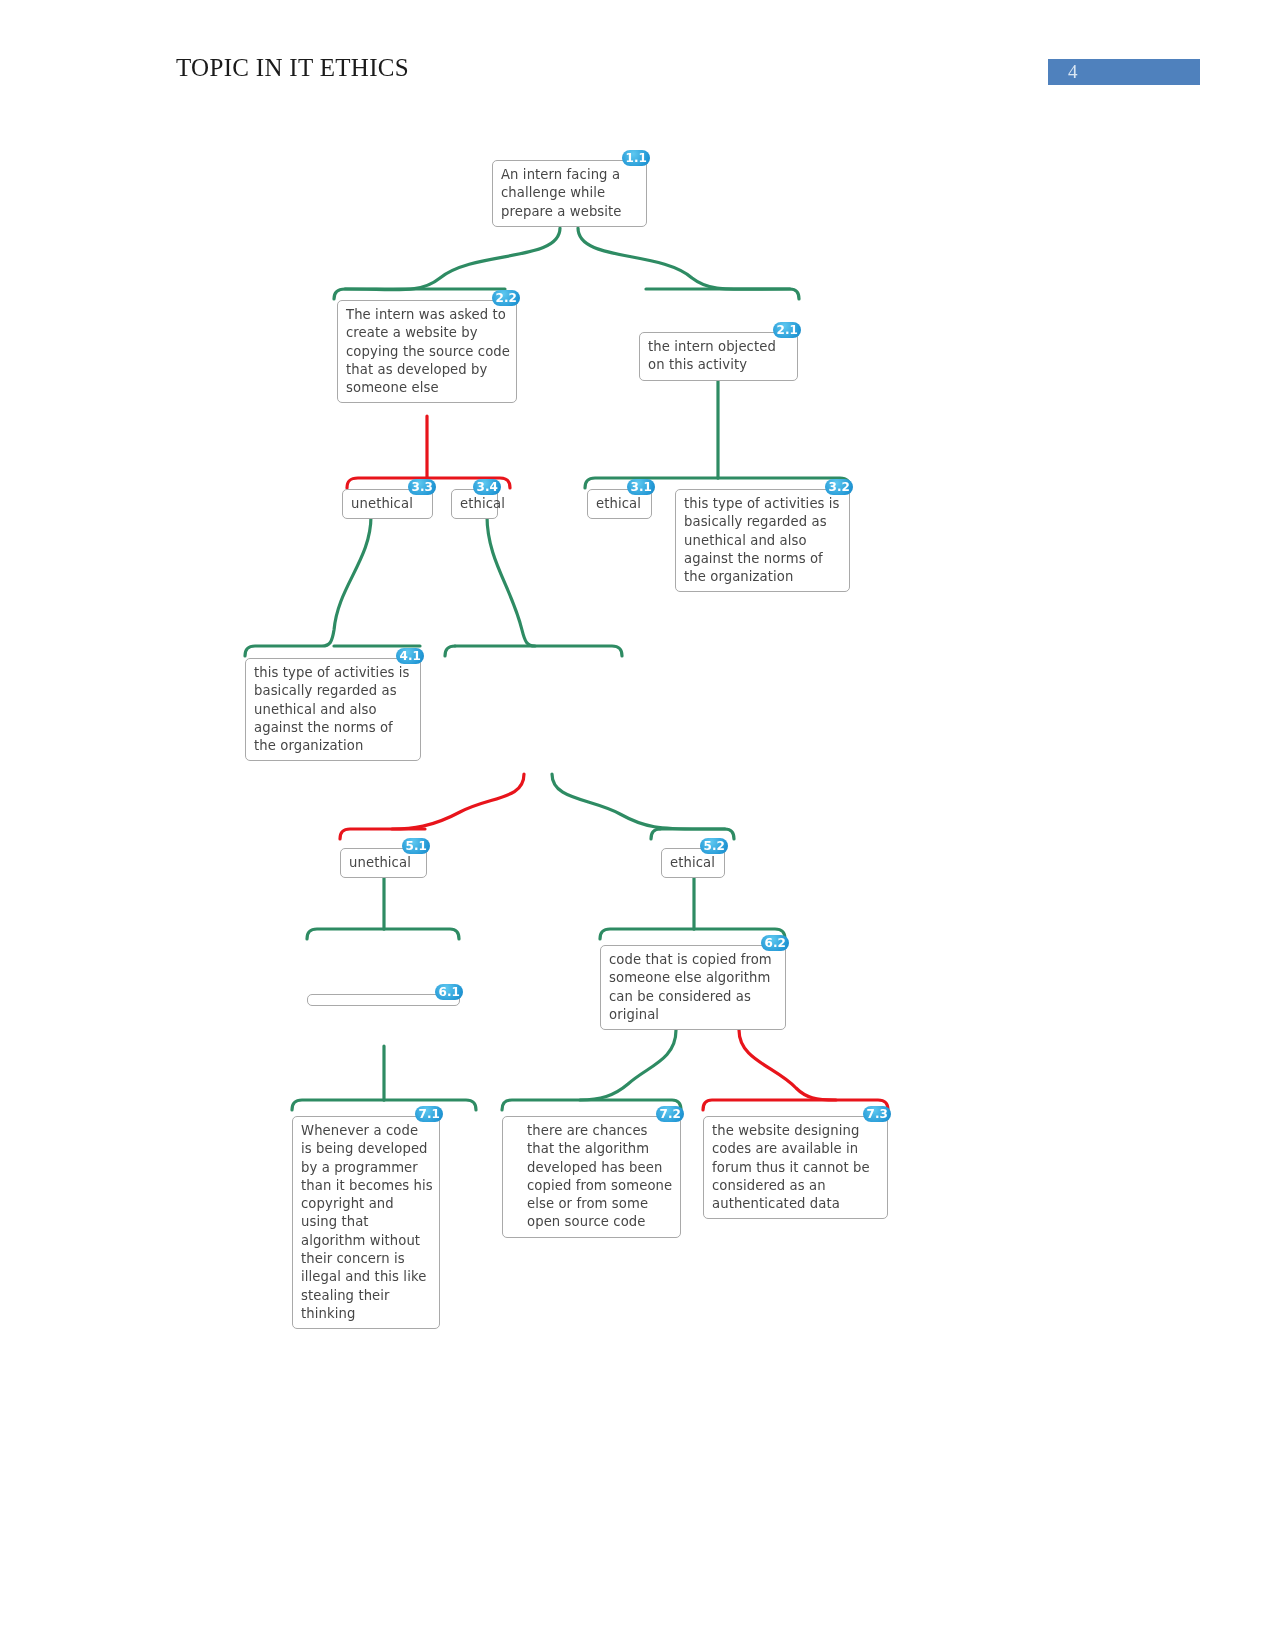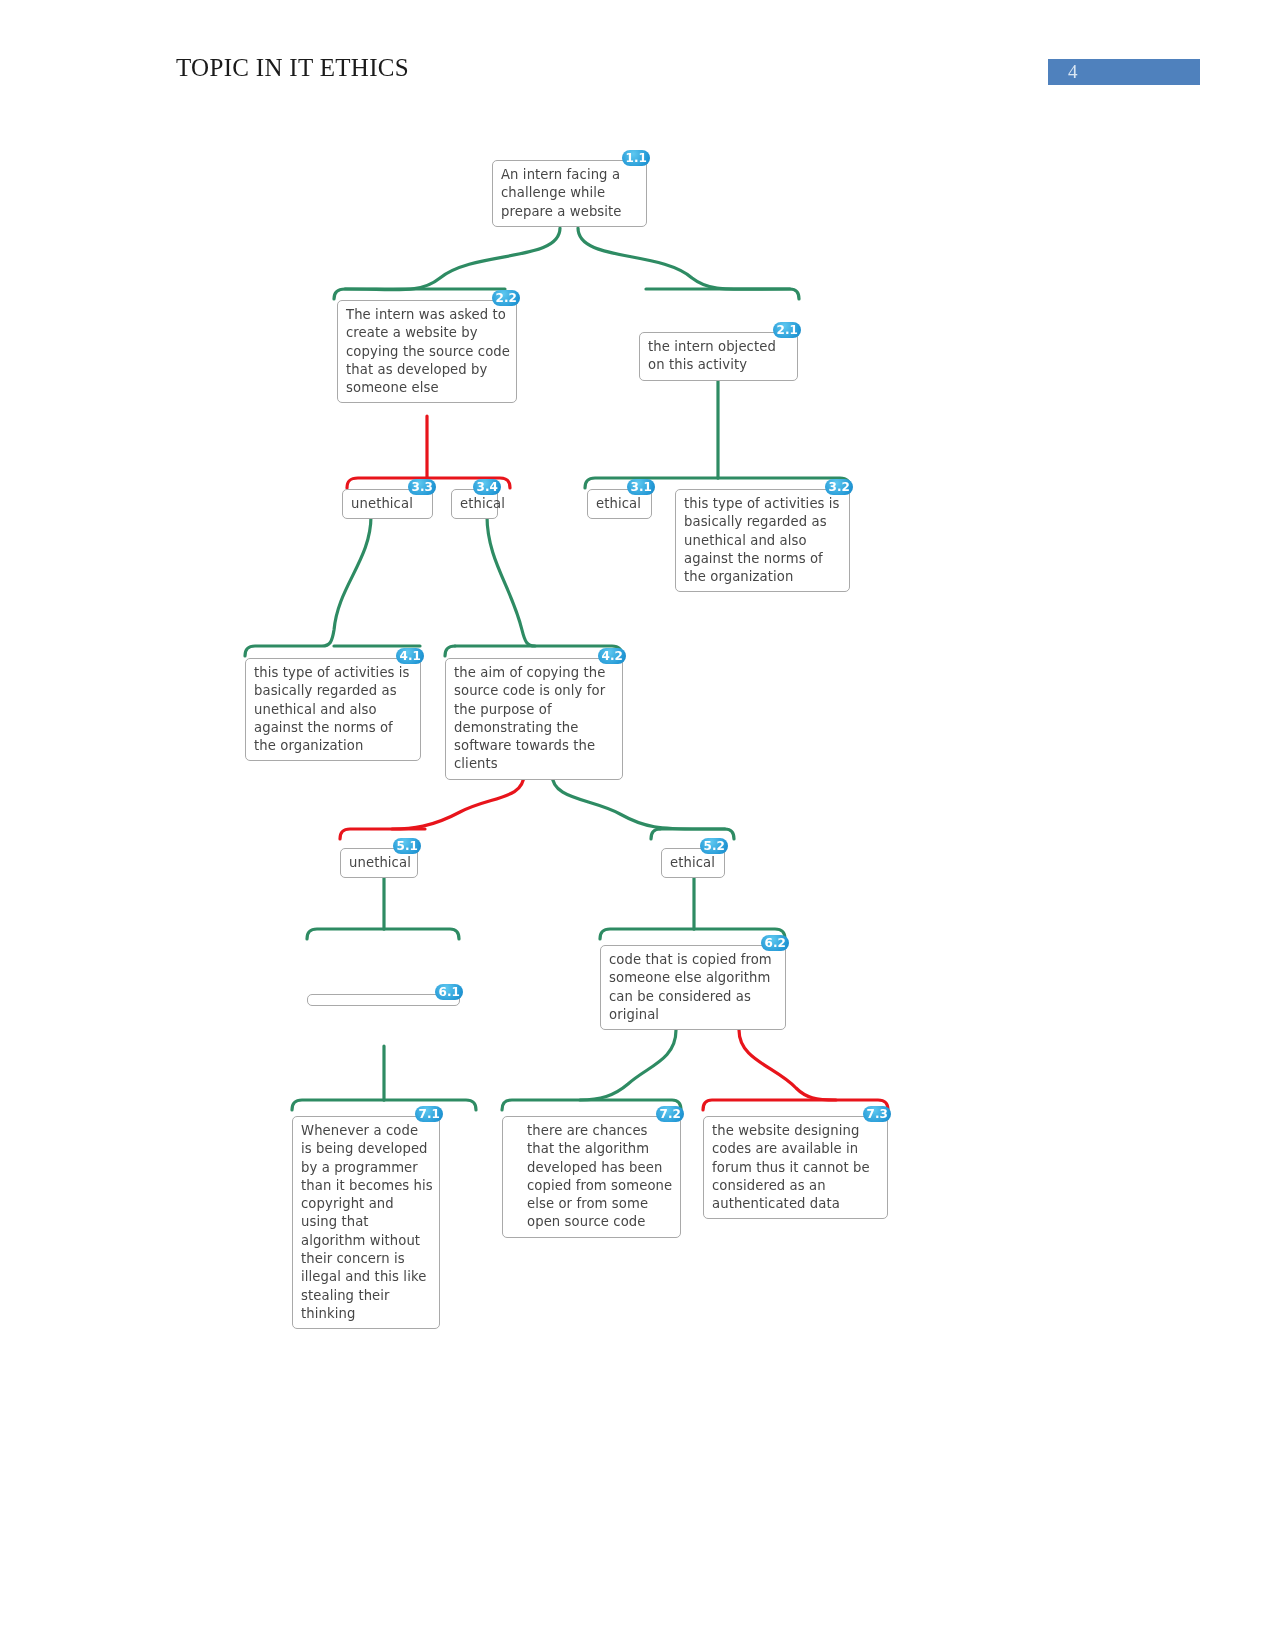--- a/index.html
+++ b/index.html
@@ -208,26 +208,22 @@
   <div class="node" style="left:675px; top:489px; width:175px;">
     <span class="badge">3.2</span>
     <span class="node-text">this type of activities is basically regarded as unethical and also against the norms of the organization</span>
   </div>
 
   <div class="node" style="left:245px; top:658px; width:176px;">
     <span class="badge">4.1</span>
     <span class="node-text">this type of activities is basically regarded as unethical and also against the norms of the organization</span>
   </div>
 
-  <div class="node" style="left:445px; top:658px; width:178px;">
-    <span class="badge">4.2</span>
-    <span class="node-text">the aim of copying the source code is only for the purpose of demonstrating the software towards the clients</span>
-  </div>
-
-  <div class="node" style="left:340px; top:848px; width:78px;">
+
+  <div class="node" style="left:340px; top:848px; width:87px;">
     <span class="badge">5.1</span>
     <span class="node-text">unethical</span>
   </div>
 
   <div class="node" style="left:661px; top:848px; width:64px;">
     <span class="badge">5.2</span>
     <span class="node-text">ethical</span>
   </div>
 
   <div class="node" style="left:307px; top:994px; width:153px;">

